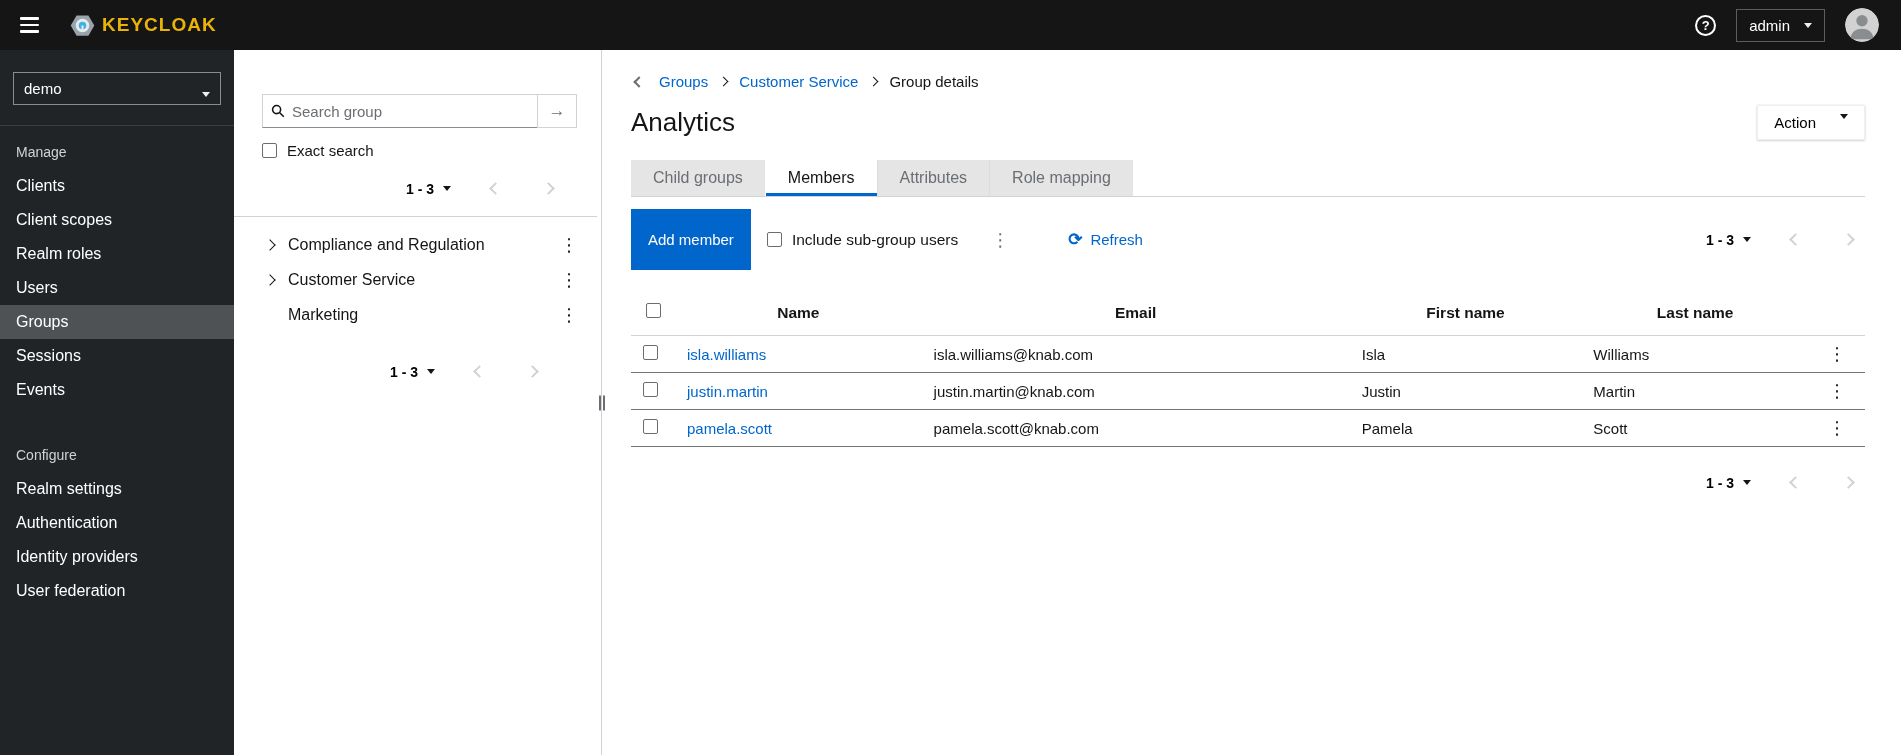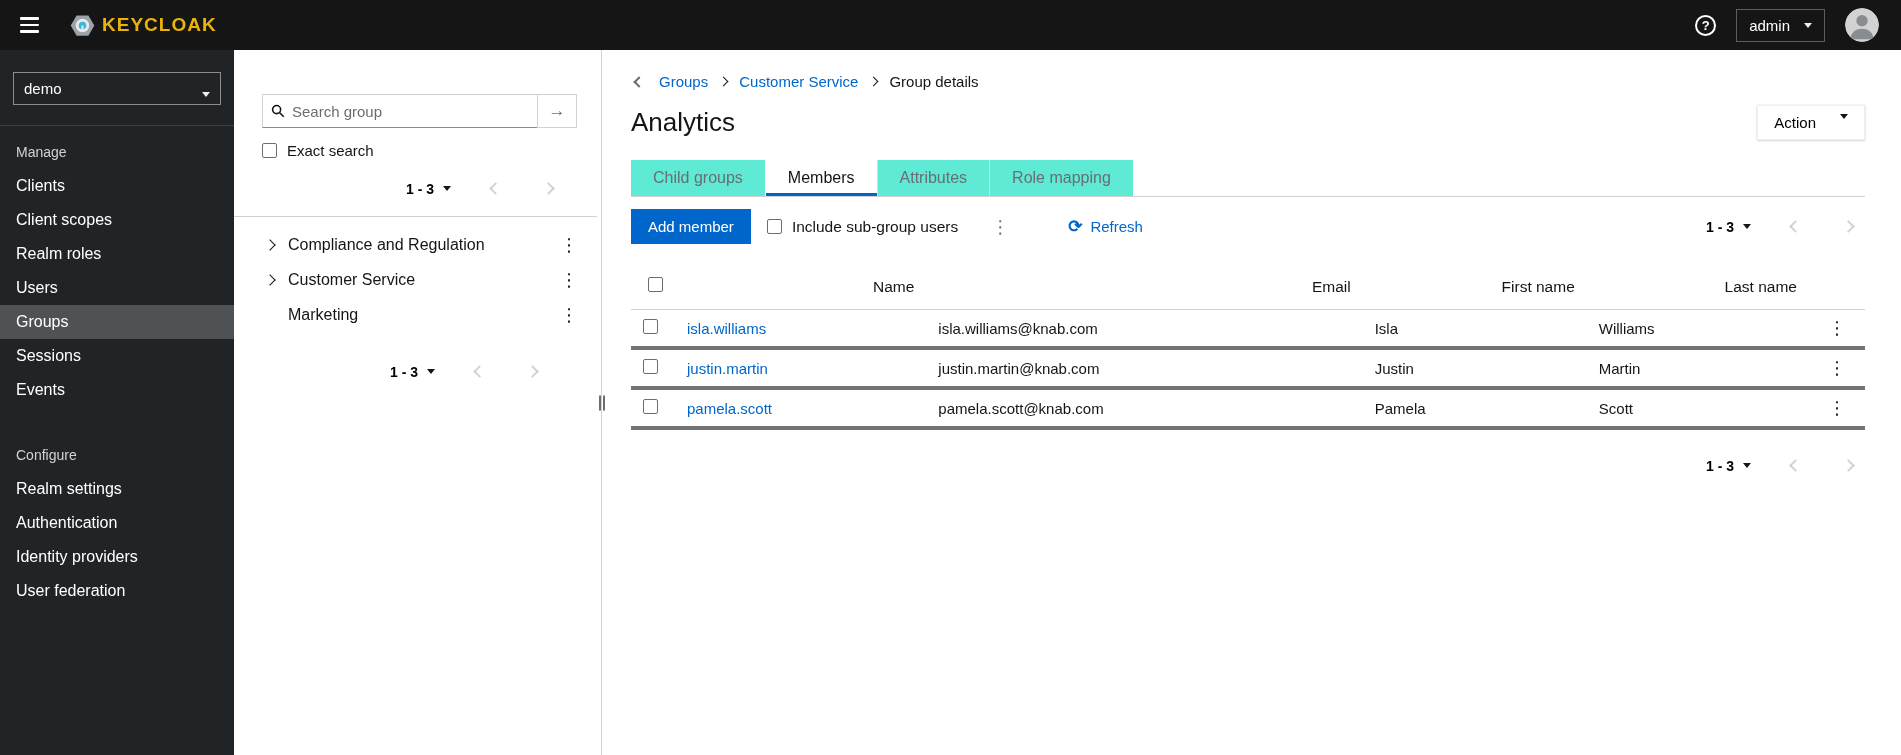--- a/index.html
+++ b/index.html
@@ -92,36 +92,36 @@
     border:solid #151515; border-width:0 1.5px 1.5px 0; transform:rotate(-45deg); margin:0 12px 0 0; }
   .crumb { color:#151515; text-decoration:none; cursor:default; }
   .crumb.link { color:#0066cc; cursor:pointer; }
 
   .title-row { display:flex; align-items:center; justify-content:space-between; margin-top:14px; }
   .page-title { font-size:26px; font-weight:500; }
   .action-btn { display:flex; align-items:flex-start; gap:24px; background:#fff; border:1px solid #f0f0f0;
     box-shadow:0 1px 2px rgba(3,3,3,0.14), 0 0 2px rgba(3,3,3,0.10); padding:8px 16px; font-size:15px; cursor:pointer; }
 
   .tabs { display:flex; margin-top:20px; border-bottom:1px solid #d2d2d2; }
-  .tab { padding:9px 22px; font-size:16px; background:#5eead4; color:#6a6e73; border:none; cursor:pointer; }
+  .tab { padding:9px 22px; font-size:16px; background:#e5e5e5; color:#6a6e73; border:none; cursor:pointer; }
   .tab + .tab { border-left:1px solid #dcdcdc; }
   .tab.active { background:#fff; color:#151515; box-shadow:inset 0 -3px 0 0 #0066cc; border-left-color:transparent; }
 
   .toolbar { display:flex; align-items:center; gap:16px; margin-top:12px; padding-bottom:14px; }
-  .btn-primary { background:#0066cc; color:#fff; border:none; padding:9px 17px; font-size:15px; cursor:pointer; }
+  .btn-primary { background:#0066cc; color:#fff; border:none; padding:22px 17px; font-size:15px; cursor:pointer; }
   .toolbar .checkbox-row { margin-top:0; font-size:15.5px; }
   .toolbar .kebab { margin-left:10px; color:#6a6e73; }
   .refresh-link { display:flex; align-items:center; gap:8px; color:#0066cc; font-size:15px;
     text-decoration:none; cursor:pointer; margin-left:36px; }
   .refresh-icon { font-size:17px; font-weight:bold; line-height:1; }
   .toolbar .pagination { margin-left:auto; }
 
   .members-table { width:100%; border-collapse:collapse; margin-top:6px; font-size:15px; }
-  .members-table th { text-align:right; font-weight:normal; font-size:15.5px; padding:13px 12px; border-bottom:1px solid #d2d2d2; }
-  .members-table td { padding:9px 12px; border-bottom:4px solid #737373; }
+  .members-table th { text-align:center; font-weight:bold; font-size:15.5px; padding:13px 12px; border-bottom:1px solid #d2d2d2; }
+  .members-table td { padding:9px 12px; border-bottom:1px solid #737373; }
   .col-check { width:44px; }
   .col-kebab { width:56px; text-align:right; }
   .cell-link { color:#0066cc; text-decoration:none; cursor:pointer; }
 
   .bottom-pagination { margin-top:22px; }
 </style>
 </head>
 <body>
 
 <header class="masthead">

